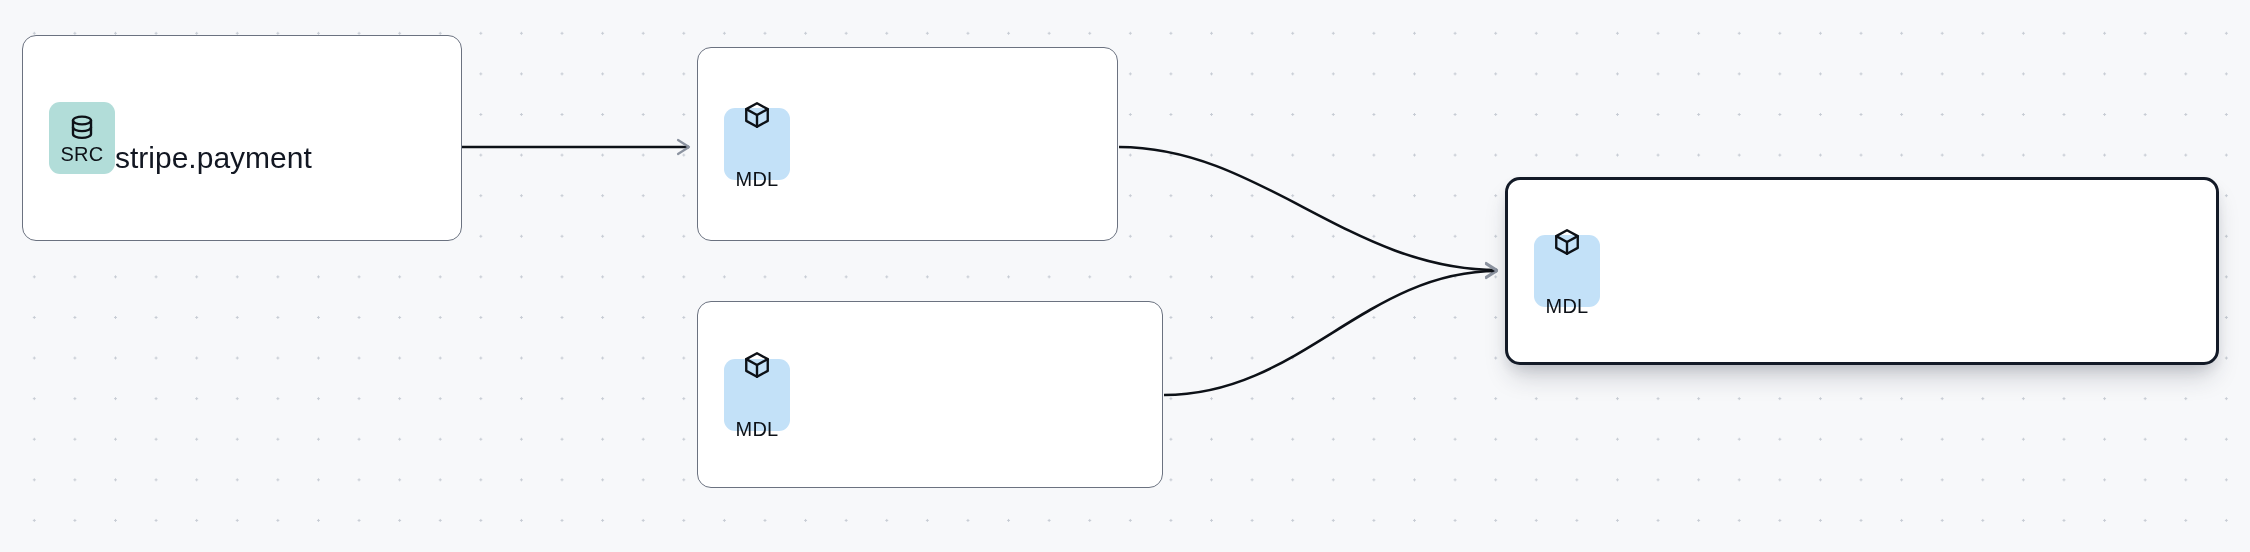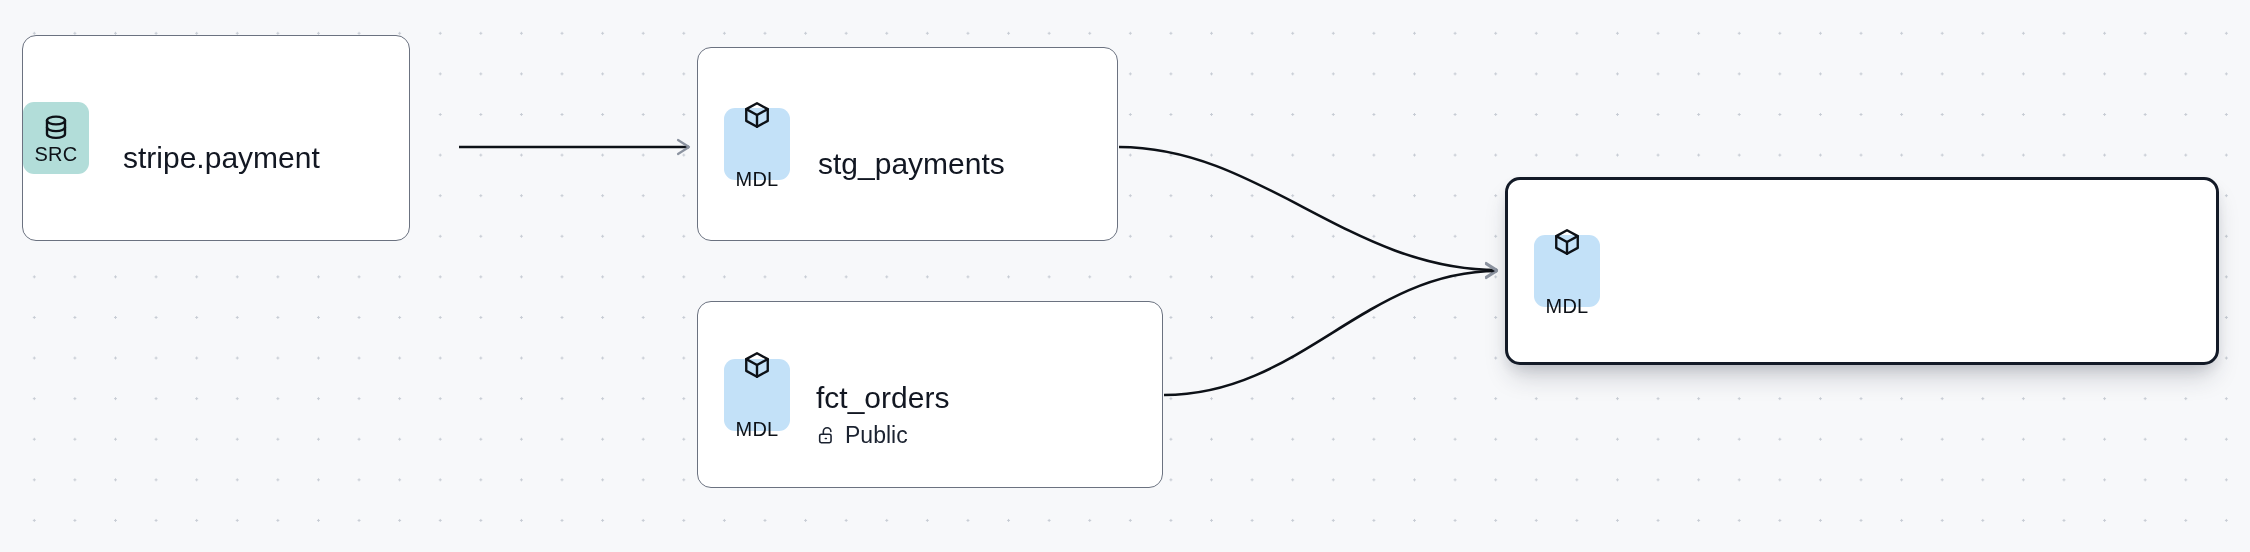--- a/index.html
+++ b/index.html
@@ -109,21 +109,21 @@
     align-items: center;
     gap: 8px;
     font-size: 23px;
     line-height: 26px;
     color: #1b2230;
     white-space: nowrap;
   }
   .node-sub svg { display: block; flex: none; }
 
   
-  #node-stripe-payment   { left: 22px;   top: 35px;  width: 388px; height: 206px; gap: 34px; }
+  #node-stripe-payment   { left: 22px;   top: 35px;  width: 440px; height: 206px; padding-left: 26px; }
   #node-stg-payments     { left: 697px;  top: 47px;  width: 421px; height: 194px; padding-left: 26px; gap: 28px; }
   #node-fct-orders       { left: 697px;  top: 301px; width: 466px; height: 187px; padding-left: 26px; gap: 26px; }
   #node-agg-journey      { left: 1505px; top: 177px; width: 714px; height: 188px; padding-left: 26px; gap: 28px; }
 </style>
 </head>
 <body>
 
 <div id="canvas">
 
   <svg id="edge-layer" viewBox="0 0 2250 552" width="2250" height="552">
@@ -158,48 +158,32 @@
     <div class="badge mdl">
       <span>
         <svg width="30" height="30" viewBox="0 0 24 24" fill="none" stroke="#0d1117" stroke-width="1.9" stroke-linecap="round" stroke-linejoin="round">
           <path d="M12 2.6 L20.6 7.3 L20.6 16.7 L12 21.4 L3.4 16.7 L3.4 7.3 Z"></path>
           <path d="M3.4 7.3 L12 12 L20.6 7.3"></path>
           <path d="M12 12 L12 21.4"></path>
         </svg>
       </span>
       <span class="badge-text">MDL</span>
     </div>
-    <div class="node-body">
-      <div class="node-title">stg_payments</div>
-    </div>
   </div>
 
   <div class="node" id="node-fct-orders">
     <div class="badge mdl">
       <span>
         <svg width="30" height="30" viewBox="0 0 24 24" fill="none" stroke="#0d1117" stroke-width="1.9" stroke-linecap="round" stroke-linejoin="round">
           <path d="M12 2.6 L20.6 7.3 L20.6 16.7 L12 21.4 L3.4 16.7 L3.4 7.3 Z"></path>
           <path d="M3.4 7.3 L12 12 L20.6 7.3"></path>
           <path d="M12 12 L12 21.4"></path>
         </svg>
       </span>
       <span class="badge-text">MDL</span>
-    </div>
-    <div class="node-body">
-      <div class="node-title">fct_orders</div>
-      <div class="node-sub">
-        <span>
-          <svg width="21" height="21" viewBox="0 0 24 24" fill="none" stroke="#1b2230" stroke-width="1.8" stroke-linecap="round" stroke-linejoin="round">
-            <rect x="4.2" y="10.6" width="13" height="9.6" rx="1.8"></rect>
-            <path d="M8.4 10.6 V7.4 a4.3 4.3 0 0 1 8.6 0"></path>
-            <path d="M10.7 15.4 h1.1"></path>
-          </svg>
-        </span>
-        <span>Public</span>
-      </div>
     </div>
   </div>
 
   <div class="node selected" id="node-agg-journey">
     <div class="badge mdl">
       <span>
         <svg width="30" height="30" viewBox="0 0 24 24" fill="none" stroke="#0d1117" stroke-width="1.9" stroke-linecap="round" stroke-linejoin="round">
           <path d="M12 2.6 L20.6 7.3 L20.6 16.7 L12 21.4 L3.4 16.7 L3.4 7.3 Z"></path>
           <path d="M3.4 7.3 L12 12 L20.6 7.3"></path>
           <path d="M12 12 L12 21.4"></path>

